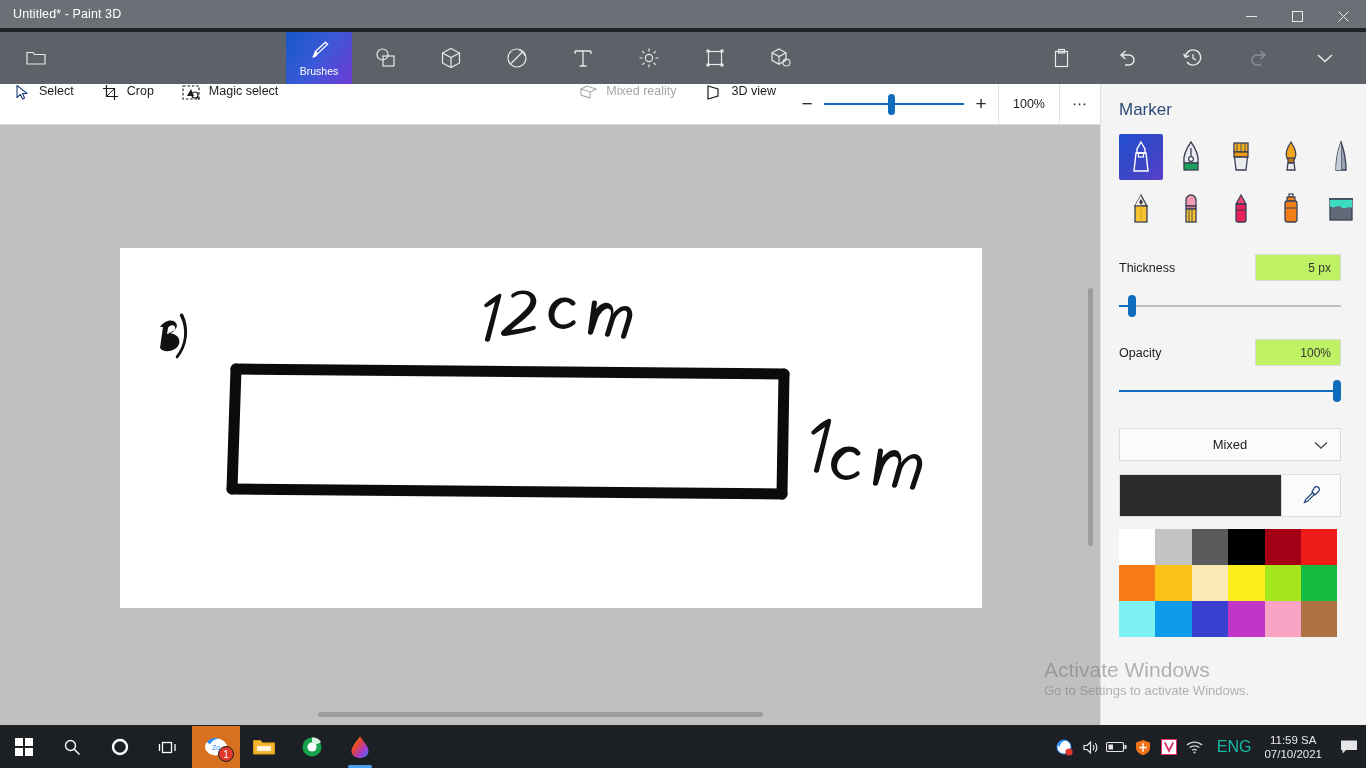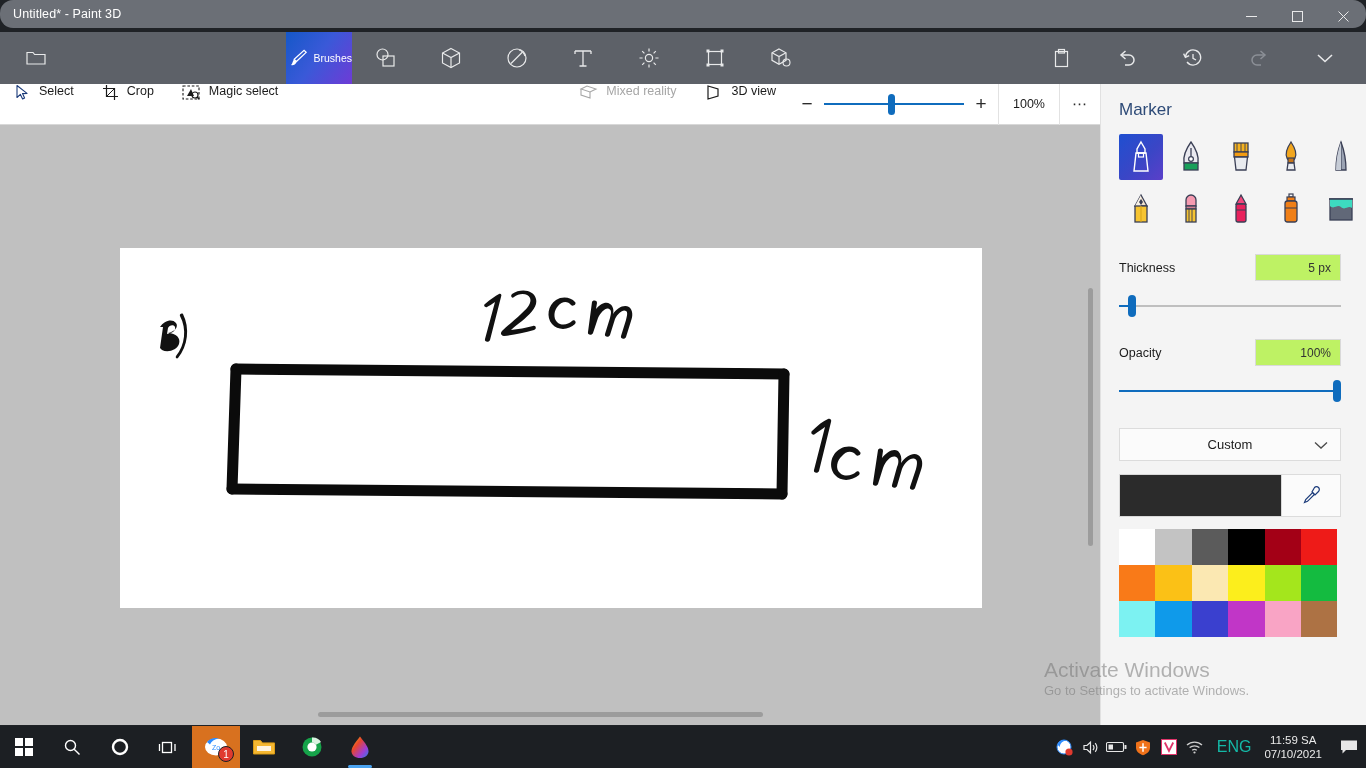--- a/index.html
+++ b/index.html
@@ -7,21 +7,21 @@
     width: 1366px; height: 768px;
     overflow: hidden;
     font-family: "Liberation Sans", sans-serif;
     background: #1f2226;
   }
   #app { position: relative; width: 1366px; height: 768px; }
 
   
   .titlebar {
     position: absolute; top: 0; left: 0; width: 1366px; height: 28px;
-    background: #6b6f76; display: flex; align-items: center; border-radius: 13px;
+    background: #6b6f76; display: flex; align-items: center;
   }
   .title-text {
     color: #ffffff; font-size: 12.5px; padding-left: 13px; letter-spacing: .1px;
   }
   .win-controls { position: absolute; right: 0; top: 0; height: 32px; display: flex; }
   .win-btn {
     width: 46px; height: 32px; display: flex; align-items: center; justify-content: center;
     color: #e9e9ea;
   }
 
@@ -29,21 +29,21 @@
   .ribbon {
     position: absolute; top: 32px; left: 0; width: 1366px; height: 52px;
     background: #5d6168;
   }
   .ribbon-left { position: absolute; left: 16px; top: 0; height: 52px; display: flex; align-items: center; }
   .ribbon-center {
     position: absolute; left: 286px; top: 0; height: 52px; display: flex; align-items: stretch;
   }
   .rib-item {
     width: 66px; height: 52px;
-    display: flex; flex-direction: row; align-items: center; justify-content: center;
+    display: flex; flex-direction: column; align-items: center; justify-content: center;
     gap: 4px; color: #e8e9ea; cursor: default;
   }
   .rib-item.active {
     background: linear-gradient(125deg,#1558c8 0%, #3a59d8 48%, #6e3bd6 100%);
     color: #fff;
   }
   .rib-item .lbl { font-size: 10.5px; line-height: 11px; }
   .ribbon-right { position: absolute; right: 8px; top: 0; height: 52px; display: flex; align-items: center; }
   .rib-icon {
     width: 66px; height: 52px; display: flex; align-items: center; justify-content: center;
@@ -536,21 +536,21 @@
       <span class="field-label">Opacity</span>
       <span class="field-box">100%</span>
     </div>
     <div class="slider-wrap">
       <div class="slider-rail"></div>
       <div class="slider-fill" style="width:100%"></div>
       <div class="slider-thumb" style="left:calc(100% - 8px)"></div>
     </div>
 
     <div class="custom-select">
-      <span>Custom</span>
+      <span>Mixed</span>
       <span class="chev">
         <svg width="14" height="9" viewBox="0 0 14 9">
             <path d="M1 1.5 L7 7 L13 1.5" fill="none" stroke="currentColor" stroke-width="1.3"></path>
           </svg>
       </span>
     </div>
 
     <div class="color-row">
       <div class="cur-color"></div>
       <div class="eyedrop">

